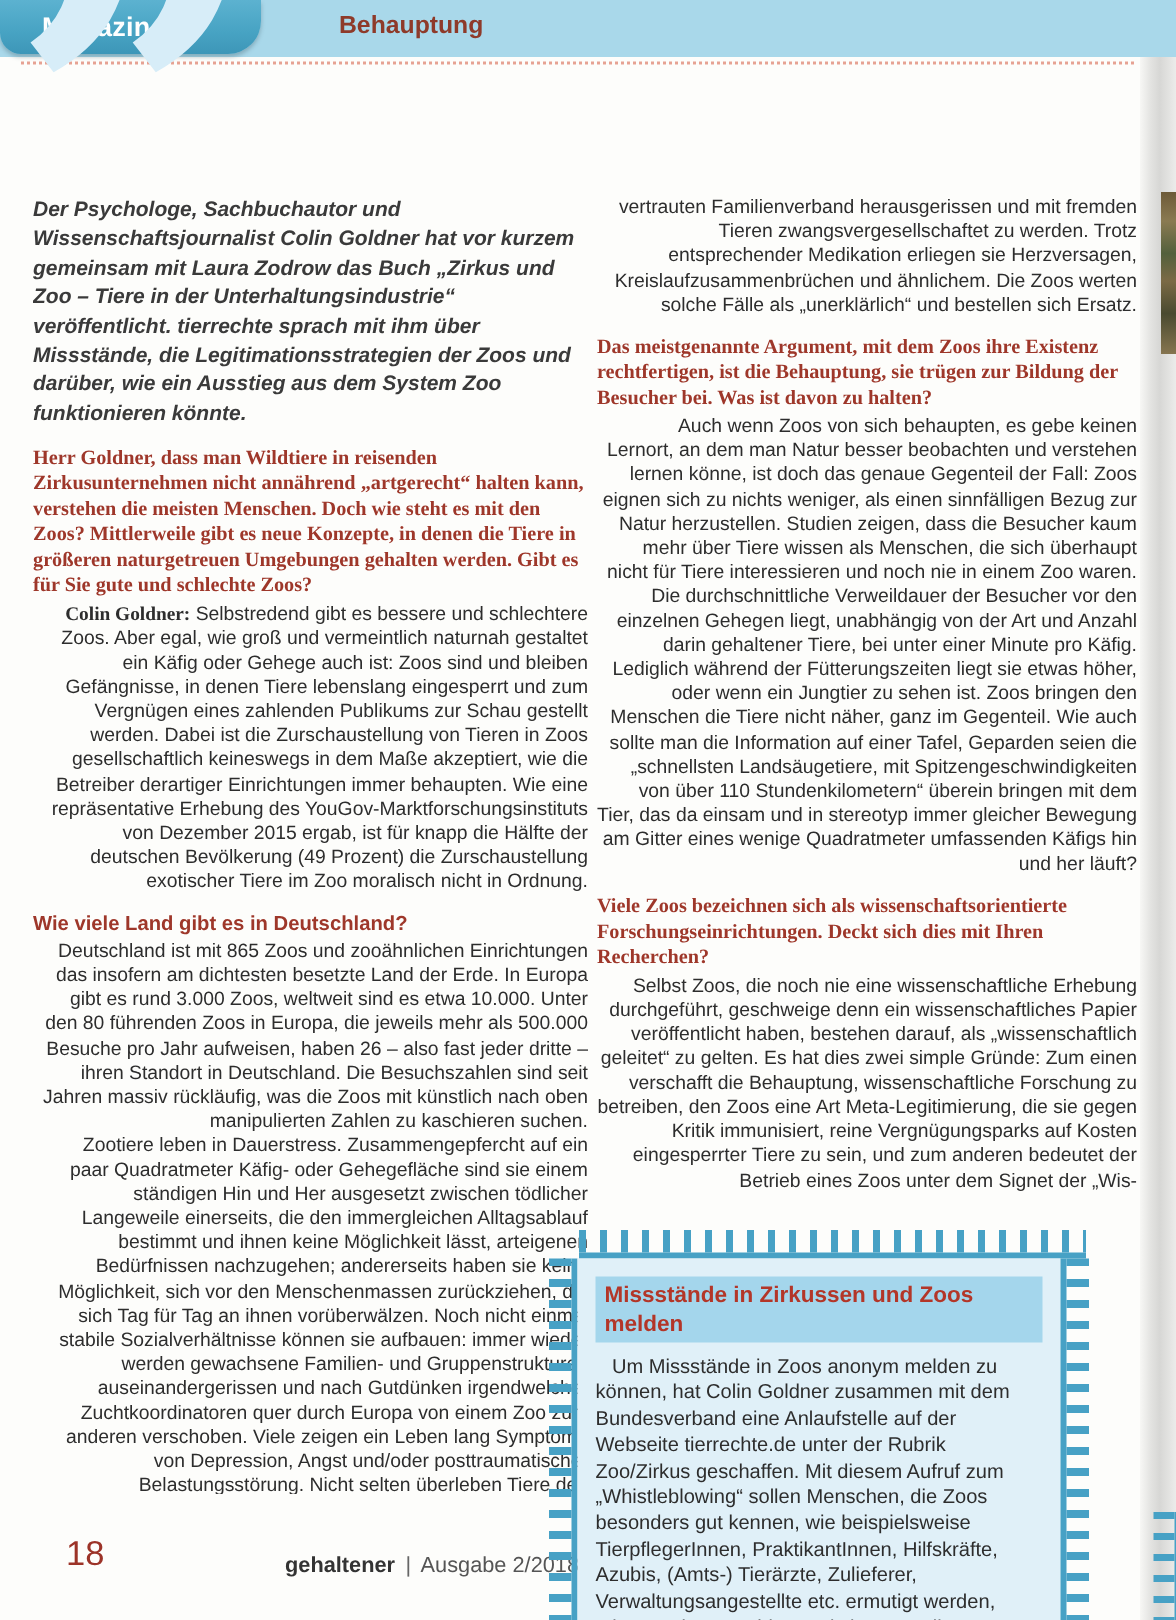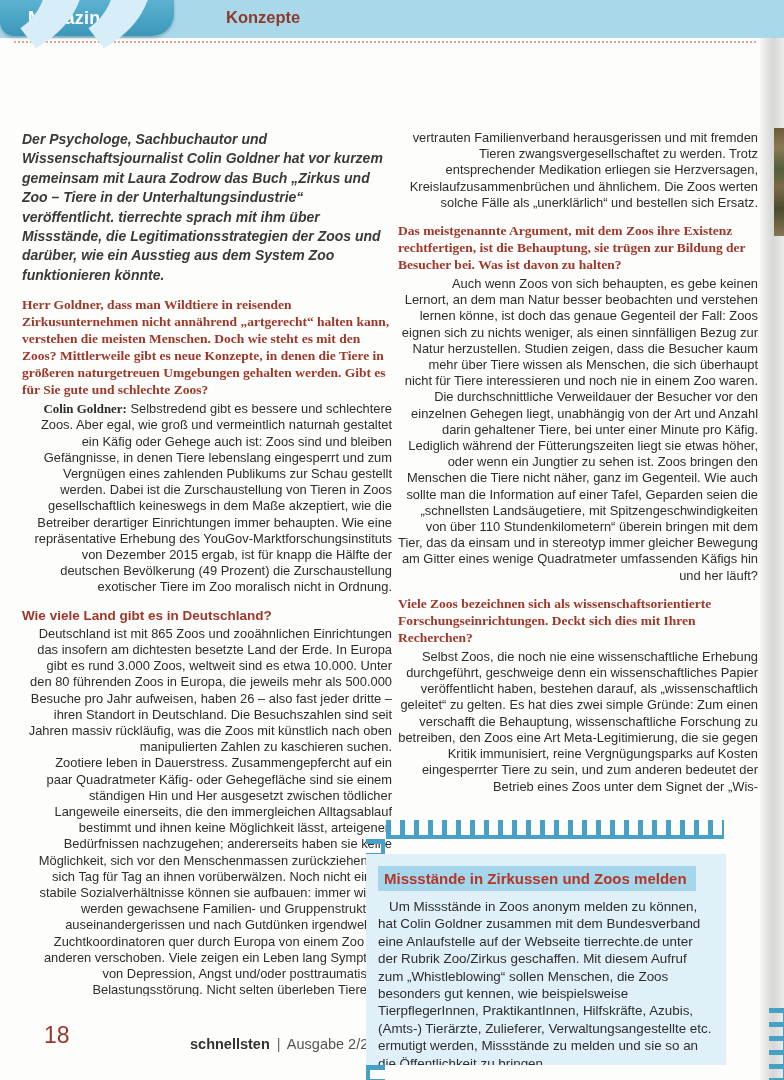--- a/index.html
+++ b/index.html
@@ -82,21 +82,21 @@
   .para.cont{text-indent:0;}
   .para .lead{font-weight:bold;font-family:Liberation Serif, serif;}
 
   
   .infobox-wrap{position:absolute;left:366px;top:820px;width:360px;height:260px;z-index:3;}
   .fence-top{
     height:15px;margin-left:20px;margin-right:2px;
     background:repeating-linear-gradient(90deg,#47a1c5 0 5px,transparent 5px 14px);
     border-bottom:4px solid #47a1c5;
   }
-  .fence-row{display:flex;height:241px;flex-direction:column;}
+  .fence-row{display:flex;height:241px;}
   .fence-left{
     width:15px;flex:0 0 15px;
     background:repeating-linear-gradient(180deg,#47a1c5 0 5px,transparent 5px 14px);
     border-right:4px solid #47a1c5;
   }
   .fence-right{
     width:15px;flex:0 0 15px;
     background:repeating-linear-gradient(180deg,#47a1c5 0 5px,transparent 5px 14px);
     border-left:4px solid #47a1c5;
   }
@@ -126,21 +126,21 @@
 </style>
 </head>
 <body>
 
 <div class="page">
 
   <div class="banner">
     <div class="banner-tab">
       <span class="banner-tab-label">Magazin</span>
     </div>
-    <span class="banner-page-label">Konzepte</span>
+    <span class="banner-page-label">Behauptung</span>
   </div>
   <div class="dotted-rule"></div>
 
   <div class="page-edge"></div>
   <div class="photo-sliver"></div>
   <div class="edge-fence"></div>
 
   <div class="big-quotes">”</div>
 
   <div class="col col-left">
@@ -168,18 +168,18 @@
         <span class="infobox-title">Missstände in Zirkussen und Zoos melden</span>
         <p class="infobox-body">Um Missstände in Zoos anonym melden zu können, hat Colin Goldner zusammen mit dem Bundesverband eine Anlaufstelle auf der Webseite tierrechte.de unter der Rubrik Zoo/Zirkus geschaffen. Mit diesem Aufruf zum „Whistleblowing“ sollen Menschen, die Zoos besonders gut kennen, wie beispielsweise TierpflegerInnen, PraktikantInnen, Hilfskräfte, Azubis, (Amts-) Tierärzte, Zulieferer, Verwaltungsangestellte etc. ermutigt werden, Missstände zu melden und sie so an die Öffentlichkeit zu bringen.</p>
         
       </div>
       <div class="fence-right"></div>
     </div>
   </div>
 
   <div class="footer-pagenum">18</div>
   <div class="footer-issue">
-    <span class="mag">schnellsten</span>
+    <span class="mag">gehaltener</span>
     <span class="sep">|</span>
     <span>Ausgabe 2/2018</span>
   </div>
 
 </div>
 
 </body></html>

